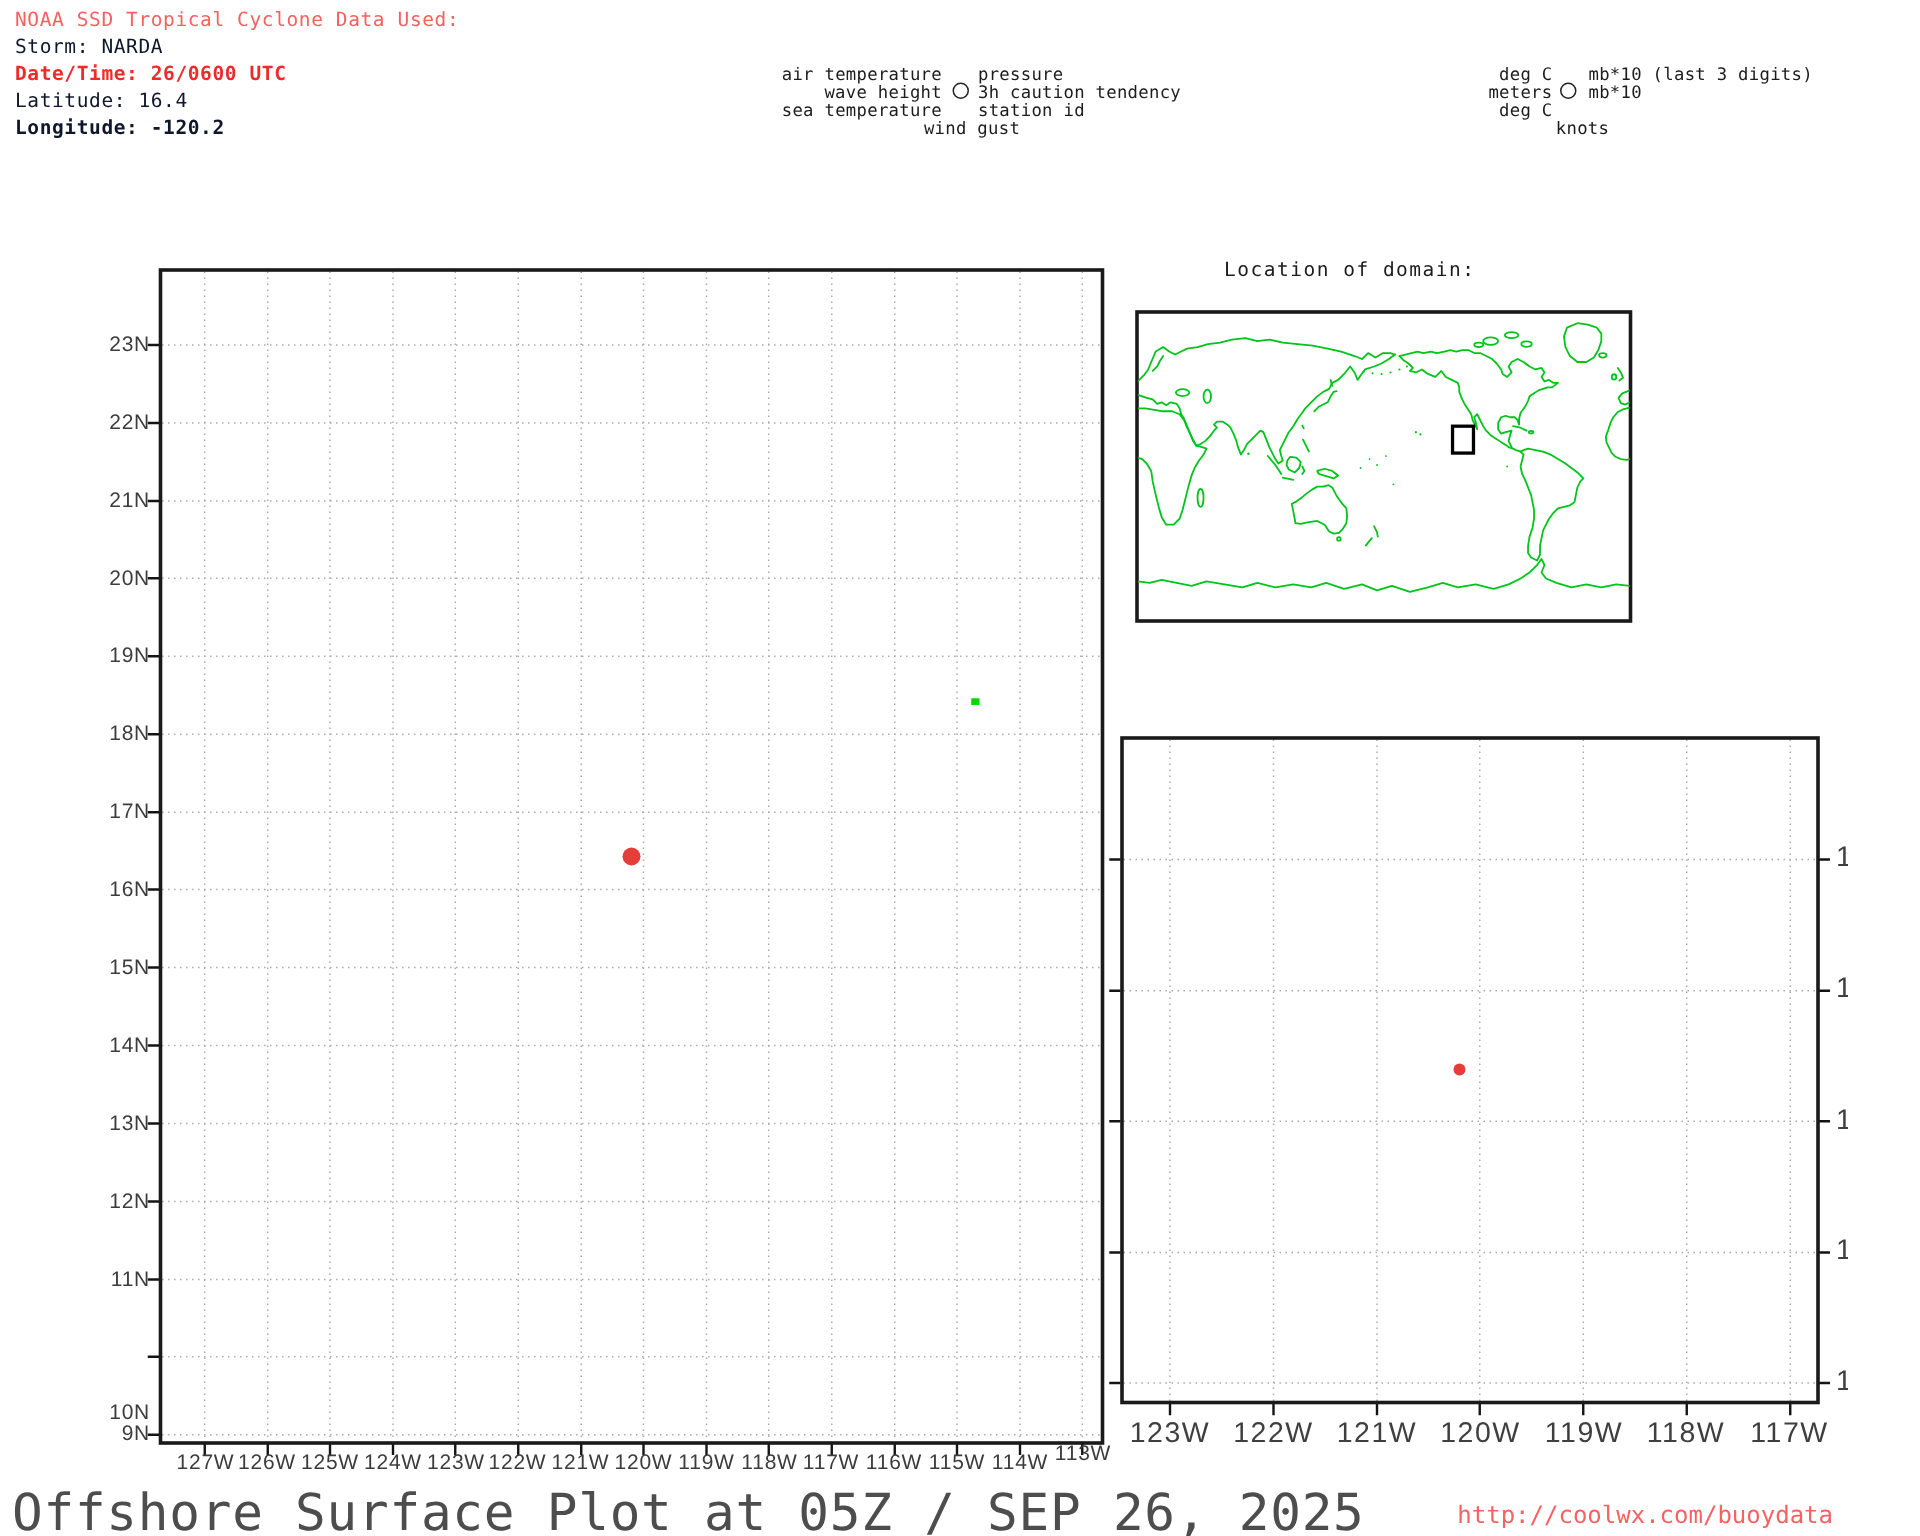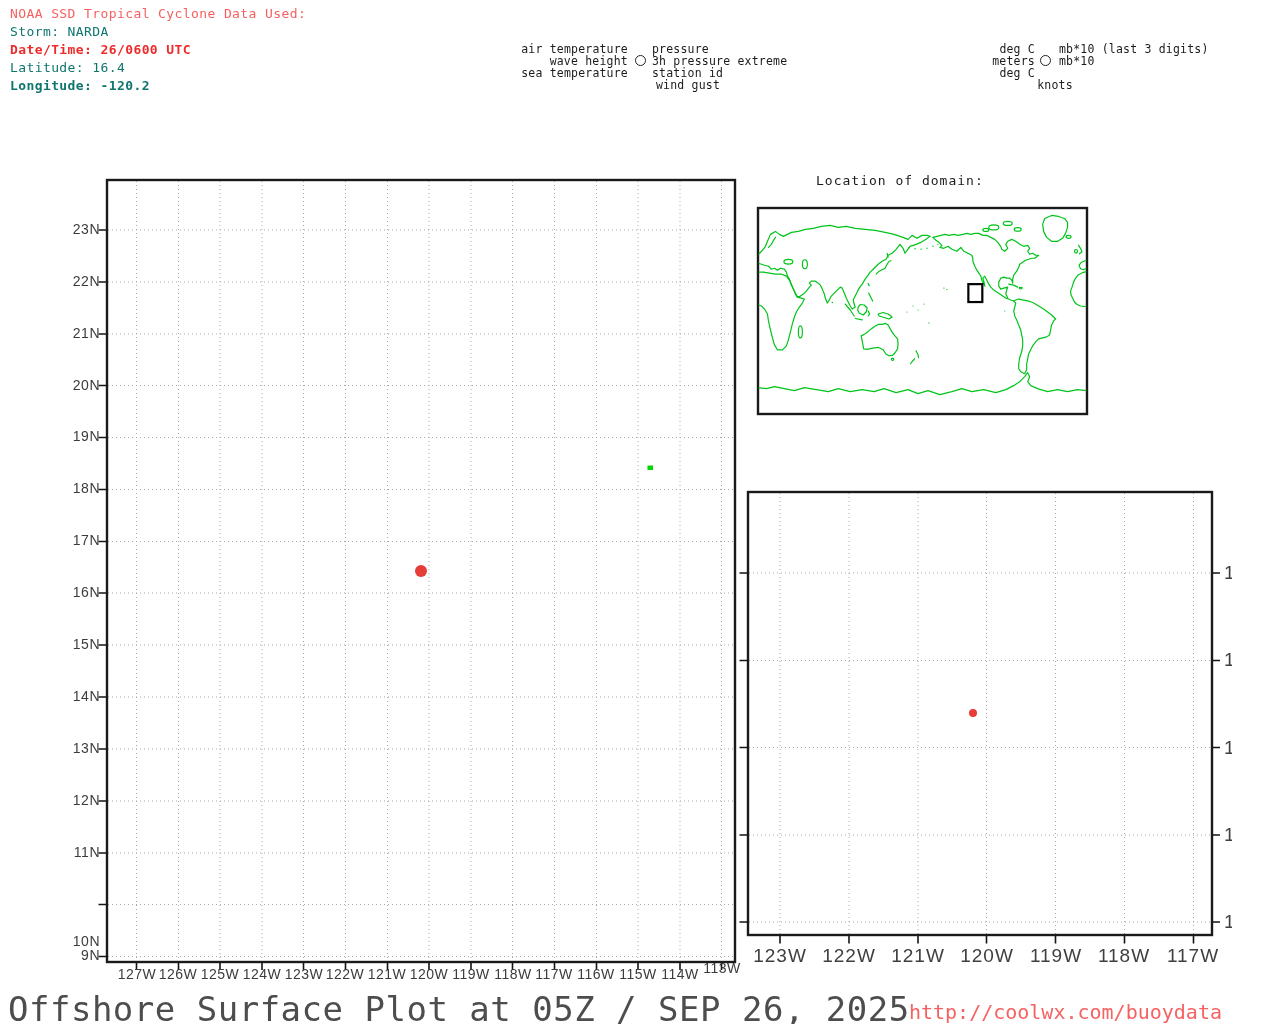--- a/index.html
+++ b/index.html
@@ -1,34 +1,34 @@
 <!DOCTYPE html>
 <html><head>
 <meta charset="utf-8">
 <style>
   html,body{margin:0;padding:0;background:#fff;}
   .screen{position:relative;width:1232px;height:1024px;background:#ffffff;
           font-family:"DejaVu Sans Mono",monospace;overflow:hidden;}
   .abs{position:absolute;white-space:pre;line-height:1.1;}
-  .hdr{font-size:13px;color:#0f766e;letter-spacing:.4px;}
+  .hdr{font-size:13px;color:#0f172a;letter-spacing:.4px;}
   .hdr-red{color:#f76060;}
   .hdr-bold-red{color:#ee2b2b;font-weight:bold;}
   .banner{font-size:23px;color:#f96b6b;letter-spacing:2px;}
   .legend{font-size:11.5px;color:#1c1c1c;letter-spacing:.2px;}
   .warn{font-size:13px;color:#f55b5b;letter-spacing:.5px;}
   .map-title{font-size:13px;color:#1c1c1c;letter-spacing:1px;}
   .tick{font-family:"Liberation Sans",sans-serif;color:#3c3c3c;}
   .tick-main{font-size:14px;letter-spacing:.5px;}
   .tick-inset{font-size:19px;letter-spacing:1px;color:#3f3f3f;}
   .cx{transform:translateX(-50%);}
   .cy{transform:translateY(-50%);}
   .ry{transform:translate(-100%,-50%);}
   .rx{transform:translateX(-100%);}
   .footer-title{font-size:34px;color:#4d4d4d;letter-spacing:.5px;}
-  .url{font-size:20px;color:#f66161;}
+  .url{font-size:16px;color:#f66161;}
   .legend-circle{position:absolute;width:11px;height:11px;border:1.4px solid #222;
                  border-radius:50%;background:#fff;box-sizing:border-box;}
   .dot{position:absolute;border-radius:50%;}
   svg{position:absolute;left:0;top:0;}
   .grid{stroke:#ababab;stroke-width:1;stroke-dasharray:1 3;fill:none;}
   .frame{stroke:#1a1a1a;stroke-width:2.4;fill:none;}
   .tickmark{stroke:#141414;stroke-width:1.6;fill:none;}
   .coast{stroke:#00c41a;stroke-width:1.2;fill:none;stroke-linejoin:round;stroke-linecap:round;}
   .coastdot{fill:#00c41a;stroke:none;}
 </style>
@@ -40,24 +40,24 @@
   <div class="abs hdr hdr-red" style="left:10px;top:7px;">NOAA SSD Tropical Cyclone Data Used:</div>
   <div class="abs hdr" style="left:10px;top:25px;">Storm: NARDA</div>
   <div class="abs hdr hdr-bold-red" style="left:10px;top:43px;">Date/Time: 26/0600 UTC</div>
   <div class="abs hdr" style="left:10px;top:61px;">Latitude: 16.4</div>
   <div class="abs hdr" style="left:10px;top:79px;font-weight:bold;">Longitude: -120.2</div>
 
 
   <div class="abs legend rx" style="left:628px;top:43px;">air temperature</div>
   <div class="abs legend rx" style="left:628px;top:55px;">wave height</div>
   <div class="abs legend rx" style="left:628px;top:67px;">sea temperature</div>
-  <div class="abs legend cx" style="left:648px;top:79px;margin-left:40px;">wind gust</div>
+  <div class="abs legend cx" style="left:648px;top:79px;">wind gust</div>
   <div class="legend-circle" style="left:635px;top:55px;"></div>
   <div class="abs legend" style="left:652px;top:43px;">pressure</div>
-  <div class="abs legend" style="left:652px;top:55px;">3h pressure extreme</div>
+  <div class="abs legend" style="left:652px;top:55px;">3h caution tendency</div>
   <div class="abs legend" style="left:652px;top:67px;">station id</div>
 
   <div class="abs legend rx" style="left:1035px;top:43px;">deg C</div>
   <div class="abs legend rx" style="left:1035px;top:55px;">meters</div>
   <div class="abs legend rx" style="left:1035px;top:67px;">deg C</div>
   <div class="abs legend cx" style="left:1055px;top:79px;">knots</div>
   <div class="legend-circle" style="left:1040px;top:55px;"></div>
   <div class="abs legend" style="left:1059px;top:43px;">mb*10 (last 3 digits)</div>
   <div class="abs legend" style="left:1059px;top:55px;">mb*10</div>
 

